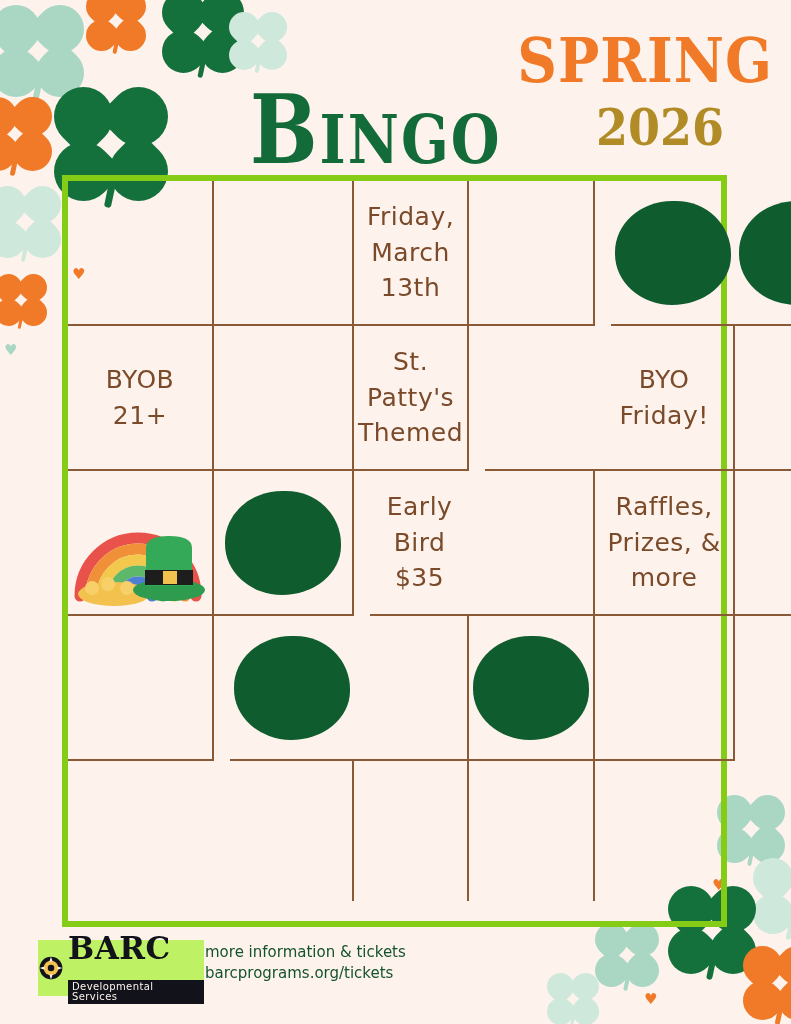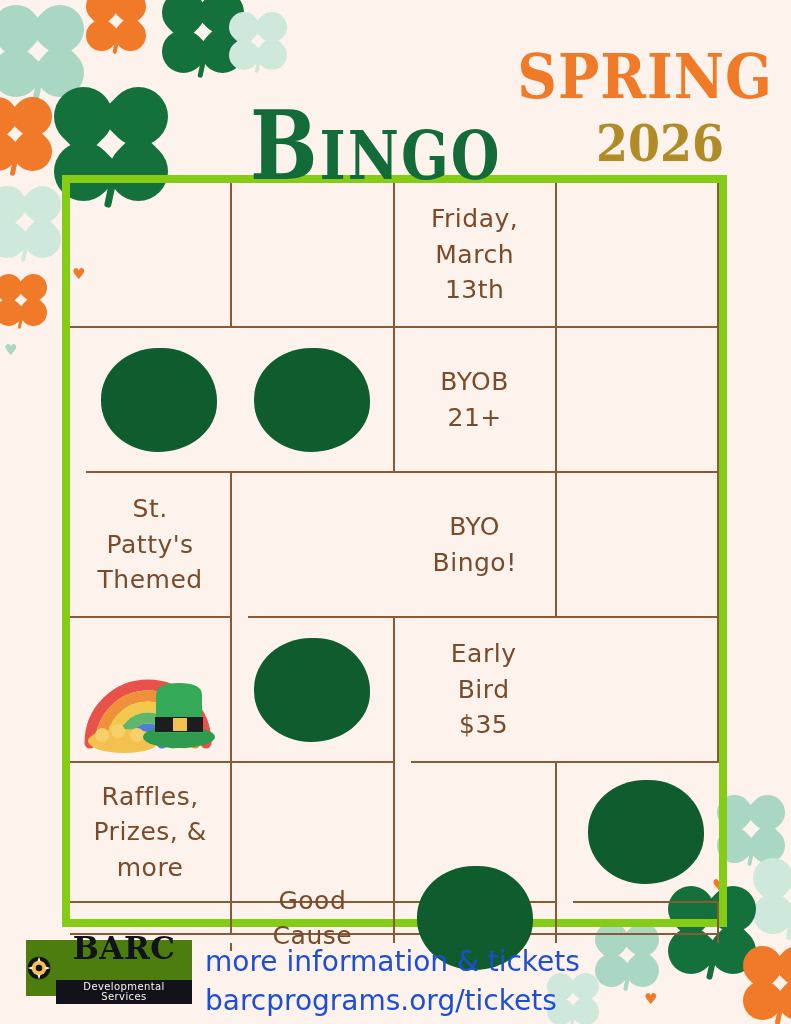--- a/index.html
+++ b/index.html
@@ -54,21 +54,21 @@
   .heart {
     position: absolute;
     font-size: 15px;
     line-height: 1;
   }
 
   
   .title-wrap {
     position: absolute;
     left: 0;
-    top: 16px;
+    top: 0;
     width: 791px;
     height: 185px;
     z-index: 5;
   }
   .title-spring {
     position: absolute;
     right: 18px;
     top: 6px;
     font-family: "DejaVu Serif", serif;
     font-weight: bold;
@@ -103,23 +103,23 @@
   }
 
   
   .grid {
     position: absolute;
     left: 62px;
     top: 175px;
     width: 665px;
     height: 752px;
     display: grid;
-    grid-template-columns: repeat(4, 1fr);
+    grid-template-columns: repeat(6, 1fr);
     grid-template-rows: 145px 145px 145px 145px 140px 32px;
-    border: 8px solid #84cc16;
+    border: 6px solid #84cc16;
     box-sizing: border-box;
     z-index: 3;
   }
   .cell {
     border-right: 2px solid #8a5a37;
     border-bottom: 2px solid #8a5a37;
     box-sizing: border-box;
     position: relative;
     display: flex;
     align-items: center;
@@ -151,28 +151,27 @@
   .footer {
     position: absolute;
     left: 0;
     bottom: 0;
     width: 791px;
     height: 92px;
     z-index: 6;
   }
   .logo {
     position: absolute;
-    left: 26px;
+    left: 38px;
     top: 8px;
     width: 166px;
     height: 56px;
-    background: #4d7c0f;
+    background: #bef264;
     display: flex;
     align-items: center;
-    text-align: center;
   }
   .logo-mark {
     width: 26px;
     height: 26px;
     margin-right: 4px;
     flex: none;
   }
   .logo-text {
     display: flex;
     flex-direction: column;
@@ -193,22 +192,22 @@
     color: #fdf3ec;
     padding: 2px 4px;
     letter-spacing: 0.4px;
     margin-top: 16px;
   }
   .footer-info {
     position: absolute;
     left: 205px;
     top: 10px;
     font-family: "DejaVu Sans", sans-serif;
-    font-size: 28px;
-    color: #1d4ed8;
+    font-size: 15px;
+    color: #14532d;
     line-height: 1.4;
   }
 </style>
 </head>
 <body>
 
 <div class="poster">
 
   <div class="deco" style="left:-20px; top:-15px; width:320px; height:360px;">
     <div class="clover" style="left:10px;  top:18px;  width:96px;  height:96px;  color:#a9d7c4;">
@@ -349,21 +348,21 @@
     <div class="cell"></div>
     <div class="cell">
       <span class="cell-text">St.
 Patty's
 Themed</span>
     </div>
     <div class="cell"></div>
 
     <div class="cell">
       <span class="cell-text">BYO
-Bingo!</span>
+Friday!</span>
     </div>
     <div class="cell"></div>
     <div class="cell rainbow-cell">
       <span>
         <svg width="136" height="130" viewBox="0 0 136 130">
 
           <g fill="none" stroke-linecap="round">
             <path d="M8 118 A58 58 0 0 1 124 118" stroke="#e8524a" stroke-width="11"></path>
             <path d="M19 118 A47 47 0 0 1 113 118" stroke="#f0913a" stroke-width="11"></path>
             <path d="M30 118 A36 36 0 0 1 102 118" stroke="#f2c94c" stroke-width="11"></path>
@@ -398,24 +397,20 @@
 Prizes, &amp;
 more</span>
     </div>
     <div class="cell"></div>
     <div class="cell"></div>
 
     <div class="cell">
       <span class="dot"></span>
     </div>
     <div class="cell"></div>
-    <div class="cell">
-      <span class="cell-text">Good
-Cause</span>
-    </div>
     <div class="cell">
       <span class="dot"></span>
     </div>
     <div class="cell"></div>
 
     <div class="cell lastrow"></div>
     <div class="cell lastrow"></div>
     <div class="cell lastrow"></div>
     <div class="cell lastrow"></div>
     <div class="cell lastrow"></div>

